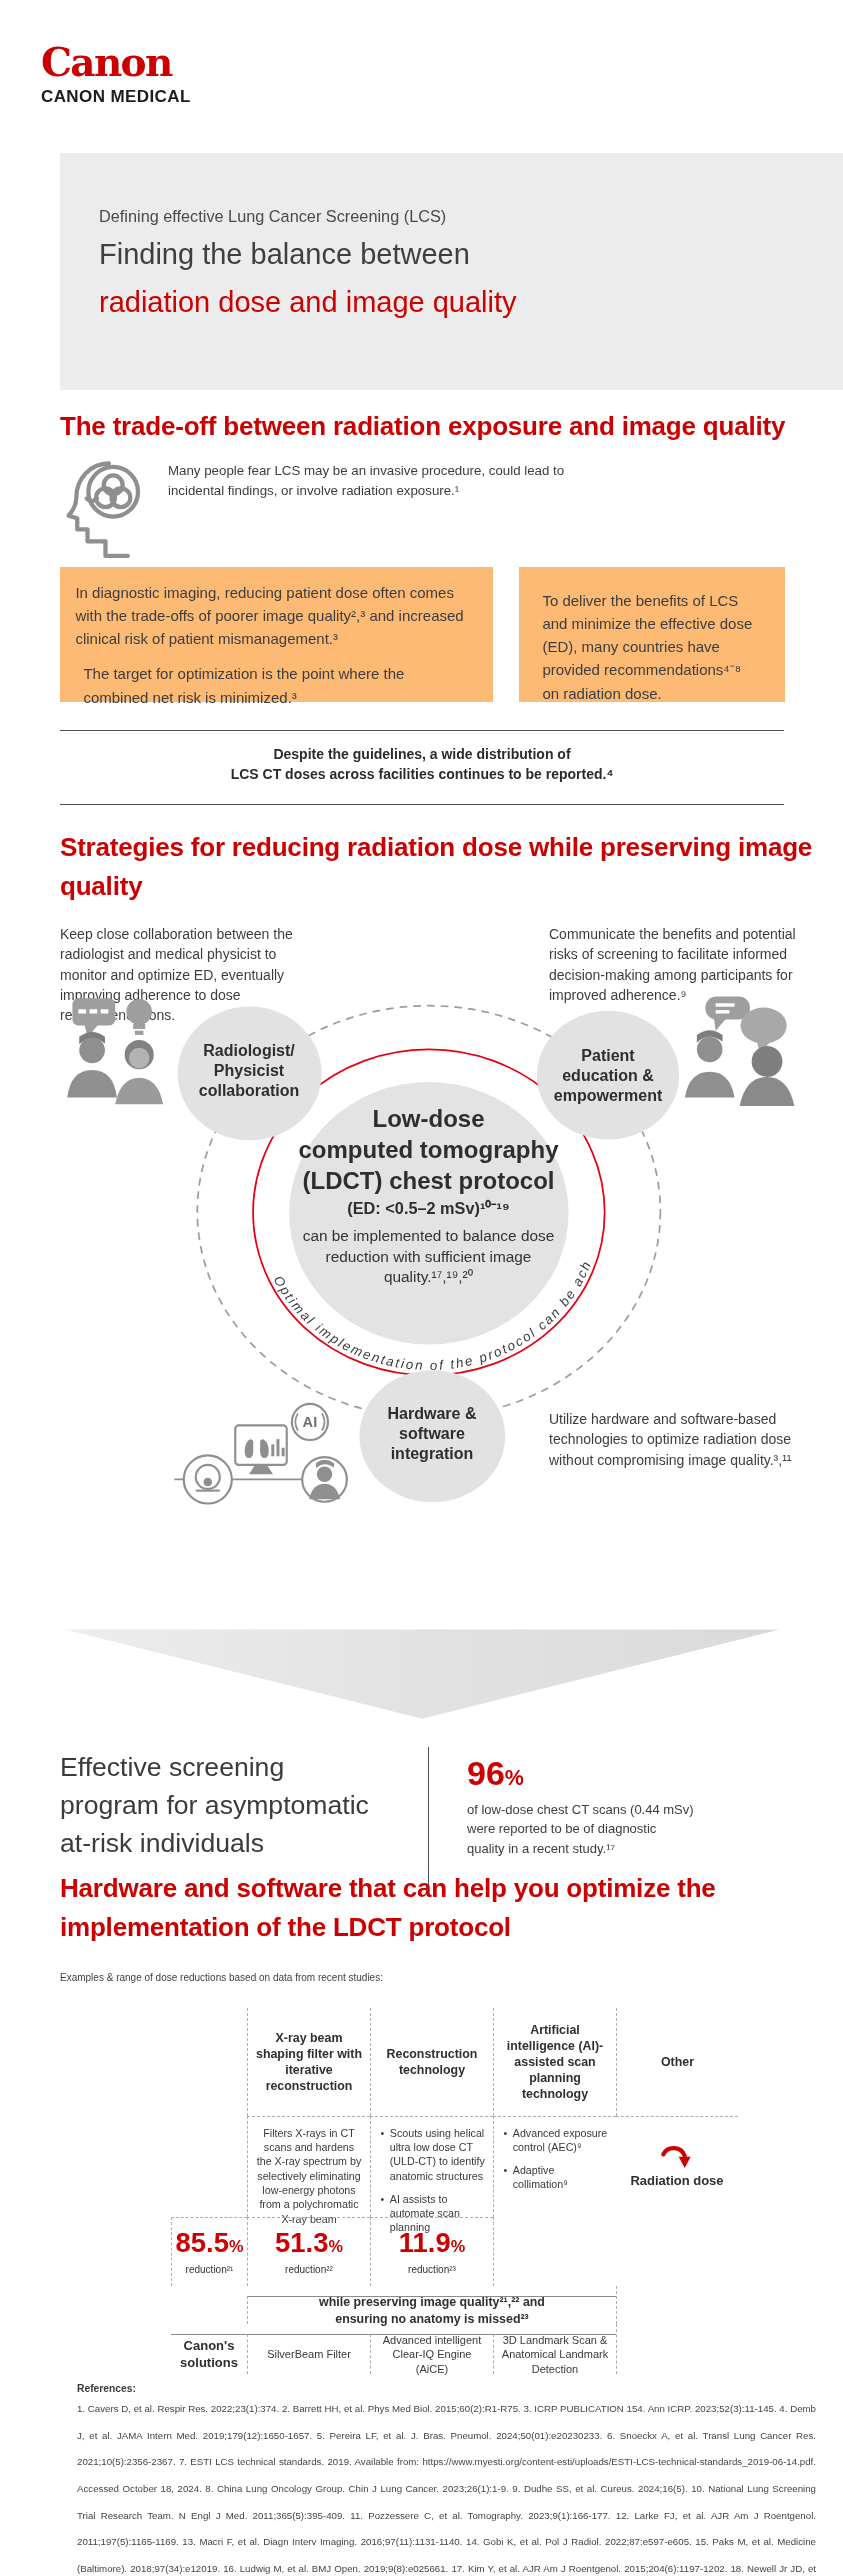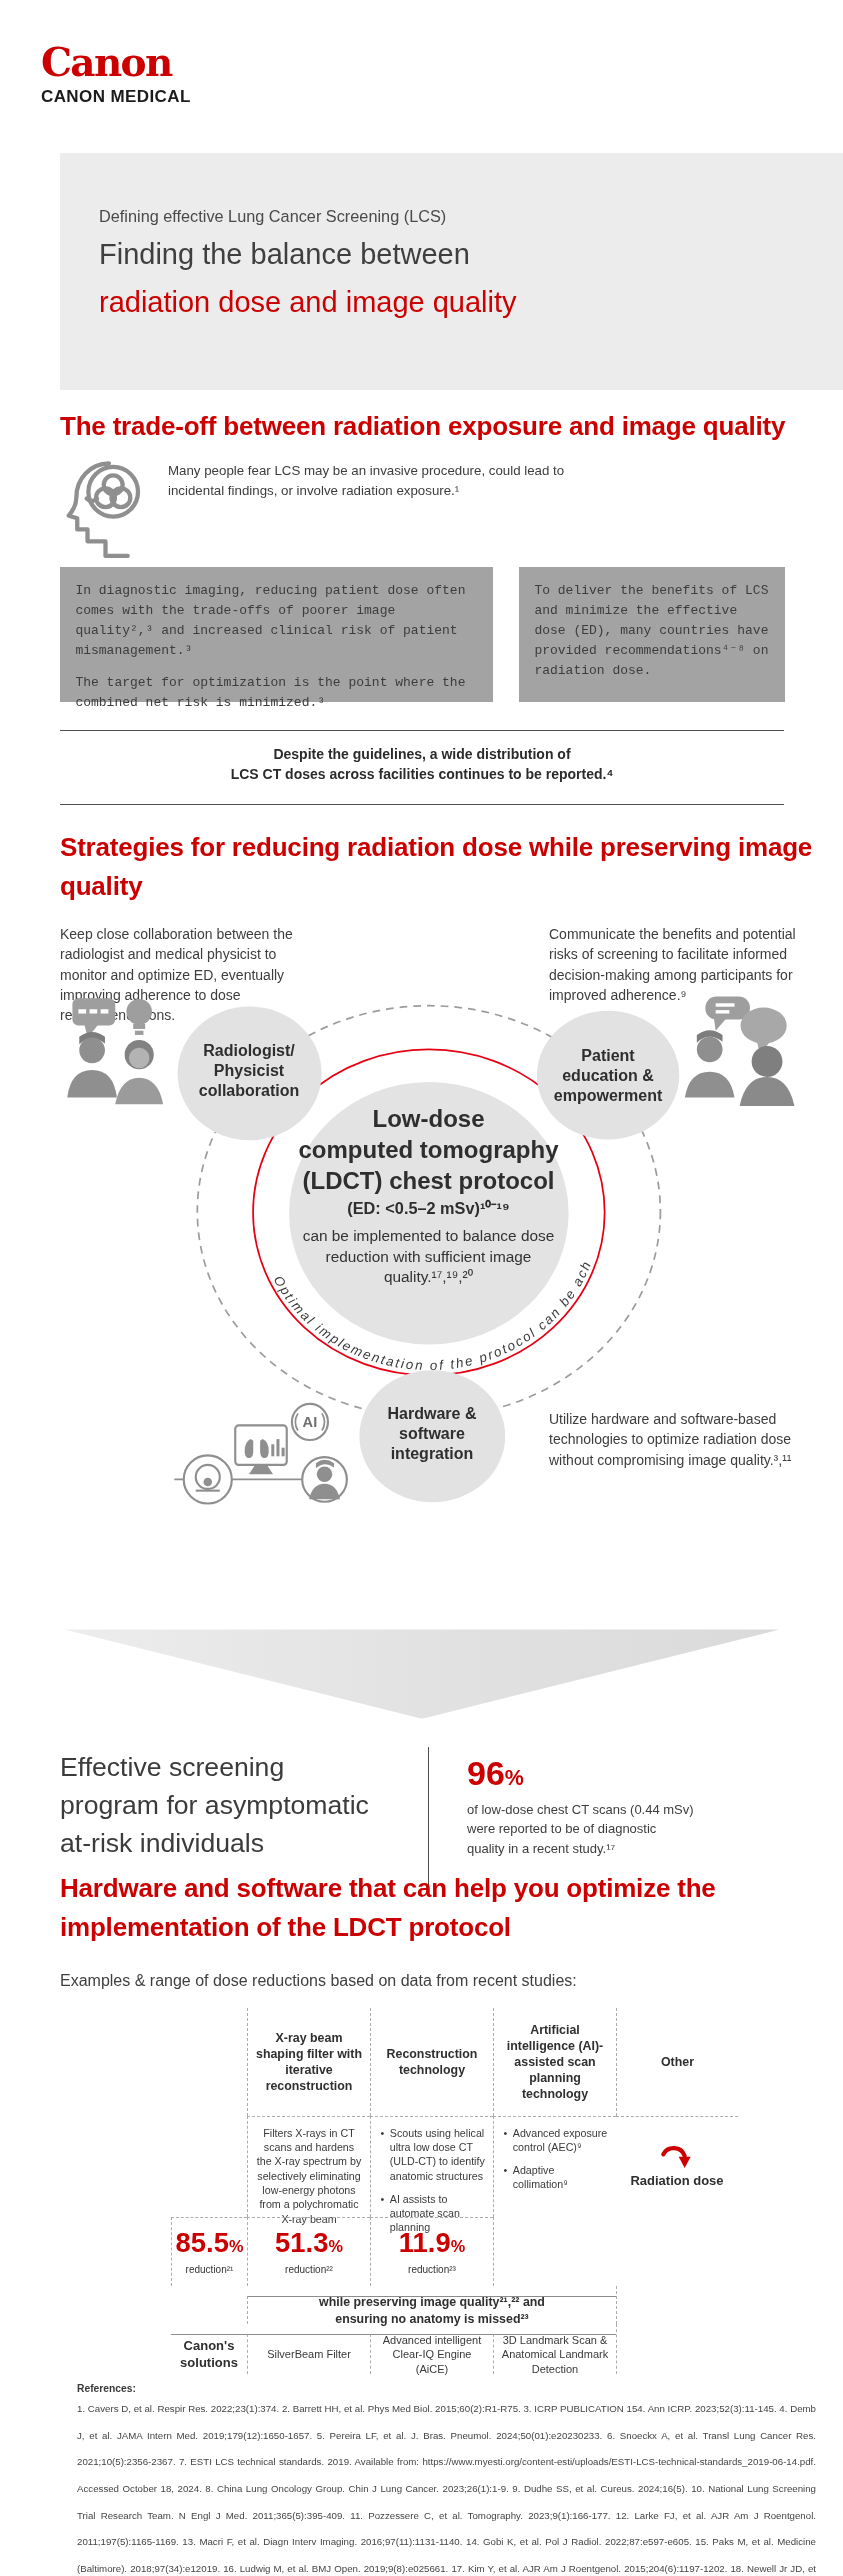--- a/index.html
+++ b/index.html
@@ -13,23 +13,23 @@
 
   
   .banner{left:60px;top:153px;width:784px;height:237px;background:#ececec;}
   .eyebrow{left:99px;top:207px;font-size:16.3px;color:#4a4a4a;text-align:right;}
   .hero1{left:99px;top:238px;font-size:29px;color:#3f3f3f;}
   .hero2{left:99px;top:286px;font-size:29px;color:#cc0001;}
 
   .red-h{color:#cc0001;font-size:26px;font-weight:600;line-height:1.5;letter-spacing:-0.2px;}
 
   .para{font-size:13.3px;line-height:1.5;color:#3d3d3d;}
-  .graybox{background:#a3a3a3;padding:13.7px 15.4px;box-sizing:border-box;font-size:13px;line-height:1.55;color:#3d3d3d;font-family:Liberation Mono, monospace;}
+  .graybox{background:#fdba74;padding:13.7px 15.4px;box-sizing:border-box;font-size:15px;line-height:1.55;color:#3d3d3d;}
   .graybox p{margin:0 0 12px 0;}
-  .graybox p:last-child{margin:0;}
+  .graybox p:last-child{margin:8px;}
 
   .rule{height:0.9px;background:#4f4f4f;}
   .callout{width:724px;text-align:center;font-weight:700;font-size:14px;color:#2b2b2b;line-height:1.45;}
 
   .stratcol{font-size:14px;line-height:1.45;color:#3d3d3d;}
 
   
   .diagram{left:0;top:986px;width:844px;height:596px;}
   .node-label{position:absolute;text-align:center;font-weight:700;font-size:16px;line-height:1.24;color:#2e2e2e;}
   .center-stack{position:absolute;left:298px;top:117px;width:261px;text-align:center;color:#2e2e2e;}
@@ -38,21 +38,21 @@
   .center-reg{font-size:15.4px;line-height:1.32;margin-top:7.7px;color:#333;}
   .diag-note{position:absolute;left:549px;top:423px;width:257px;font-size:14px;line-height:1.45;color:#3d3d3d;}
 
   
   .bigtitle{font-size:26.6px;line-height:1.42;color:#3b3b3b;}
   .statnum{font-size:34px;font-weight:700;color:#cc0001;line-height:1;}
   .statunit{font-size:21.4px;font-weight:700;color:#cc0001;}
   .statlines{font-size:13px;line-height:1.5;color:#3d3d3d;margin-top:8.6px;}
   .vdiv{width:0.9px;background:#4f4f4f;}
 
-  .examples{font-size:16px;color:#3f3f3f;}
+  .examples{font-size:10px;color:#3f3f3f;}
 
   
   .dose-table{left:171px;top:2008px;width:566px;display:grid;
               grid-template-columns:76px 123px 123px 123px 122px;
               grid-template-rows:108px 101px 69px 38px 50px;}
   .cell{box-sizing:border-box;display:flex;flex-direction:column;justify-content:center;align-items:center;}
   .vline{border-left:0.9px dashed #adadad;}
   .hdash{border-top:0.9px dashed #adadad;}
   .hsolid{border-top:1.7px solid #8c8c8c;margin-top:10px;}
   .th{font-weight:700;font-size:12.4px;line-height:1.3;color:#2f2f2f;text-align:center;padding:3.4px 6.9px;}

